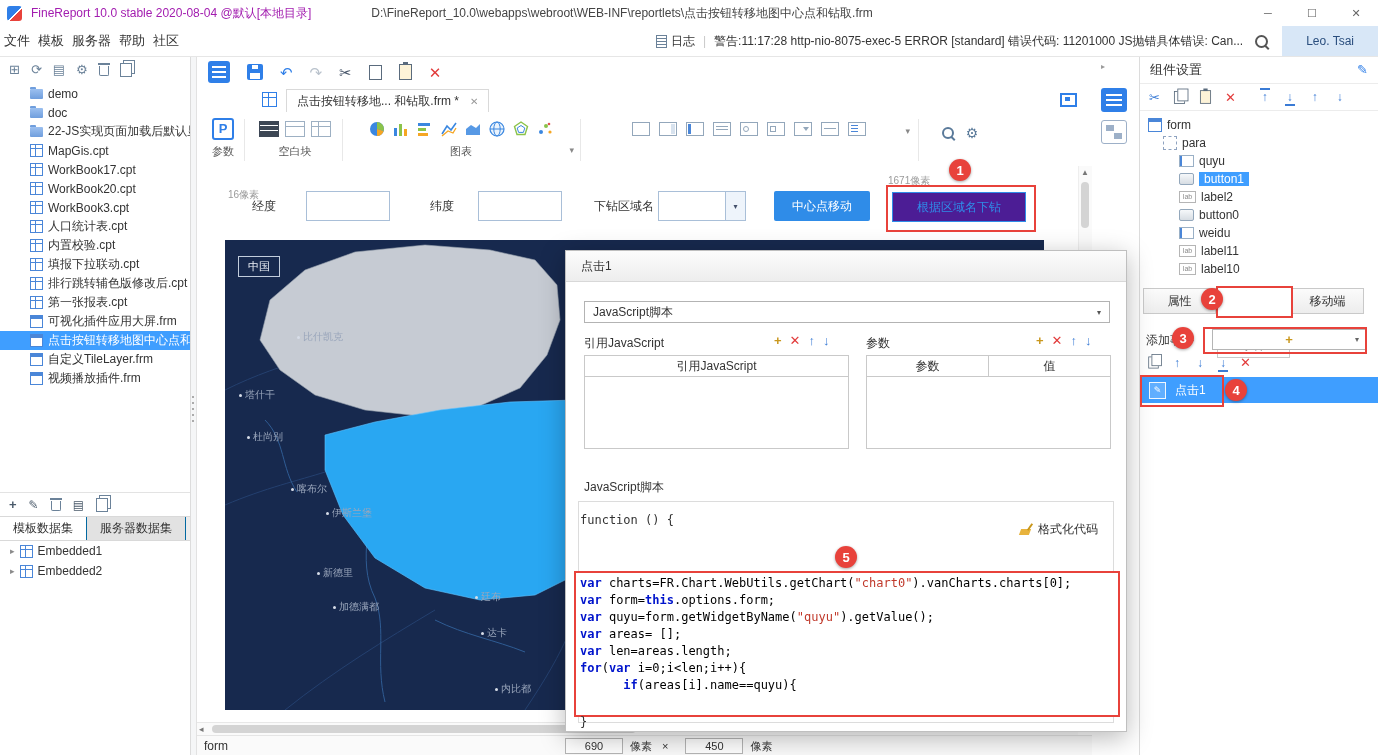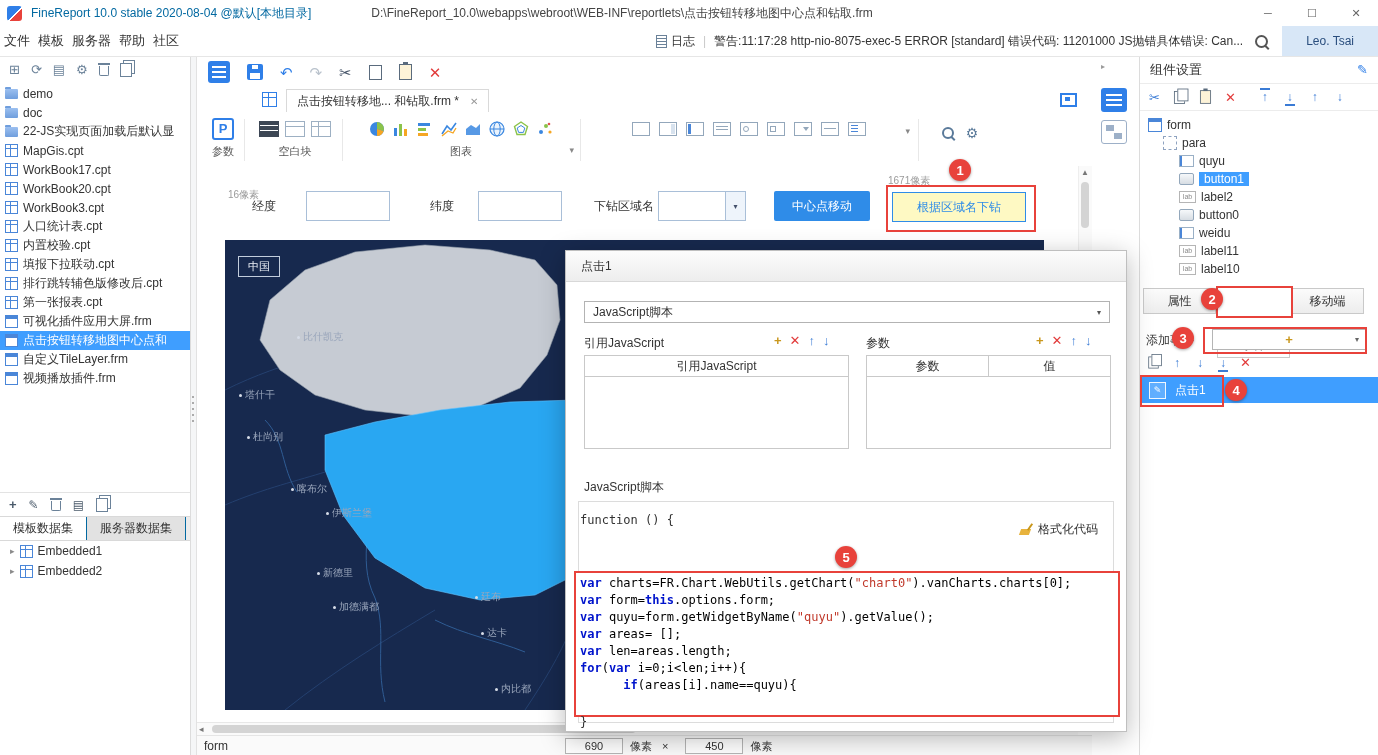--- a/index.html
+++ b/index.html
@@ -2,21 +2,21 @@
 <html><head>
 <meta charset="utf-8">
 <style>
   *{margin:0;padding:0;box-sizing:content-box;}
   body{background:#888;font-family:"Liberation Sans","DejaVu Sans",sans-serif;}
   .app{position:relative;width:1378px;height:755px;background:#fff;overflow:hidden;color:#333;font-size:12px;}
 
   
   .titlebar{position:absolute;left:0;top:0;width:100%;height:26px;background:#fff;border-bottom:1px solid #ebebeb;display:flex;align-items:center;z-index:5;}
   .logo{width:15px;height:15px;margin-left:7px;border-radius:3px;background:linear-gradient(135deg,#2f7fe8 0 52%,#fff 52% 58%,#e8423b 58% 100%);}
-  .tb-title{margin-left:9px;color:#0369a1;}
+  .tb-title{margin-left:9px;color:#a21caf;}
   .tb-path{margin-left:60px;color:#444;}
   .winbtns{margin-left:auto;display:flex;align-items:center;height:100%;}
   .winbtn{width:44px;text-align:center;color:#666;font-size:11px;}
 
   
   .menubar{position:absolute;left:0;top:26px;width:100%;height:30px;background:#fff;border-bottom:1px solid #e6e6e6;display:flex;align-items:center;z-index:5;}
   .menus{display:flex;}
   .menu-item{padding:0 4px;font-size:13px;line-height:30px;color:#333;cursor:default;}
   .mb-right{margin-left:auto;display:flex;align-items:center;height:100%;}
   .log-icon{width:9px;height:11px;border:1px solid #6b8299;background:linear-gradient(#fff 0 2px,#6b8299 2px 3px,#fff 3px 5px,#6b8299 5px 6px,#fff 6px 8px,#6b8299 8px 9px,#fff 9px);margin-right:4px;}
@@ -29,21 +29,21 @@
 
   
   .leftpanel{position:absolute;left:0;top:56px;width:190px;bottom:0;background:#fff;border-right:1px solid #dcdcdc;z-index:4;}
   .lp-toolbar{height:27px;display:flex;align-items:center;gap:11px;padding-left:9px;}
   .lpt-icon{font-size:13px;color:#6b8299;line-height:1;}
   .icn-trash{width:8px;height:9px;border:1px solid #6b8299;border-top:none;border-radius:0 0 2px 2px;position:relative;margin-top:3px;}
   .icn-trash::before{content:'';position:absolute;top:-3px;left:-2px;right:-2px;height:2px;background:#6b8299;}
   .icn-copy{width:10px;height:12px;border:1px solid #6b8299;background:#fff;position:relative;}
   .icn-copy::before{content:'';position:absolute;left:2px;top:-4px;width:10px;height:12px;border:1px solid #6b8299;background:#fff;z-index:-1;}
   .lp-tree{position:absolute;top:28px;left:0;right:0;height:405px;overflow:hidden;}
-  .ft-row{display:flex;align-items:center;height:19px;padding-left:5px;cursor:default;white-space:nowrap;}
+  .ft-row{display:flex;align-items:center;height:19px;padding-left:30px;cursor:default;white-space:nowrap;}
   .ft-row.sel{background:#3f9eff;color:#fff;}
   .ficon{flex:0 0 auto;margin-right:5px;}
   .t-folder{width:13px;height:10px;background:linear-gradient(#9cc0f0,#6f9edd);border-radius:1px;position:relative;}
   .t-folder::before{content:'';position:absolute;top:-2px;left:0;width:6px;height:2px;background:#6f9edd;border-radius:1px 1px 0 0;}
   .t-cpt{width:11px;height:11px;border:1px solid #4a86d8;background:#fff;background-image:linear-gradient(#4a86d8,#4a86d8),linear-gradient(#4a86d8,#4a86d8);background-size:100% 1px,1px 100%;background-position:0 3px,4px 0;background-repeat:no-repeat;}
   .t-frm{width:11px;height:11px;border:1px solid #4a86d8;background:linear-gradient(#4a86d8 0 3px,#fff 3px);}
   .lp-dtoolbar{position:absolute;top:436px;left:0;right:0;height:23px;border-top:1px solid #e3e3e3;display:flex;align-items:center;gap:12px;padding-left:9px;color:#4a5a6a;}
   .lp-plus{font-weight:bold;font-size:13px;}
   .lp-dstabs{position:absolute;top:460px;left:0;right:0;height:23px;display:flex;background:#ececec;border-top:1px solid #d9d9d9;border-bottom:1px solid #d9d9d9;}
   .ds-tab{padding:0 13px;line-height:22px;font-size:12px;background:#e2e2e2;border-right:1px solid #0369a1;cursor:default;}
@@ -100,21 +100,21 @@
   .gear-glyph{font-size:14px;color:#5a7a9a;line-height:1;}
 
   
   .canvas{position:absolute;left:196px;top:166px;width:882px;height:556px;background:#fff;overflow:hidden;}
   .ruler-txt{position:absolute;font-size:10px;color:#9b9b9b;}
   .cv-label{position:absolute;height:30px;line-height:30px;font-size:12px;color:#333;white-space:nowrap;}
   .cv-input{position:absolute;height:28px;border:1px solid #a9bfd8;background:#fff;}
   .cv-combo{position:absolute;height:28px;border:1px solid #a9bfd8;background:#fff;}
   .cv-combo .drop{position:absolute;right:0;top:0;bottom:0;width:19px;background:#eef4fb;border-left:1px solid #a9bfd8;display:flex;align-items:center;justify-content:center;font-size:8px;color:#44506b;}
   .btn-move{position:absolute;background:#2f8ce8;color:#fff;border-radius:2px;display:flex;align-items:center;justify-content:center;font-size:12px;}
-  .btn-drill{position:absolute;background:#fef9c3;border:1px solid #2f8ce8;color:#2f8ce8;display:flex;align-items:center;justify-content:center;font-size:12px;}
+  .btn-drill{position:absolute;background:#4c1d95;border:1px solid #2f8ce8;color:#2f8ce8;display:flex;align-items:center;justify-content:center;font-size:12px;}
 
   
   .map{position:absolute;left:29px;top:74px;width:819px;height:470px;background:#17294e;overflow:hidden;}
   .map svg{position:absolute;left:0;top:0;}
   .rg-gray{fill:#c6cbd3;stroke:#99a2ae;stroke-width:.6;}
   .rg-blue{fill:#29a7f2;stroke:#5fc2ff;stroke-width:.6;}
   .map-line{stroke:#24406f;fill:none;stroke-width:1;}
   .map-river{stroke:#2f5c94;fill:none;stroke-width:1;}
   .country-chip{position:absolute;left:13px;top:16px;padding:2px 9px;border:1px solid #c2cddc;color:#eef2f8;font-size:11px;z-index:2;}
   .city{position:absolute;display:flex;align-items:center;gap:3px;color:#9aa6bb;font-size:10px;white-space:nowrap;z-index:2;}

